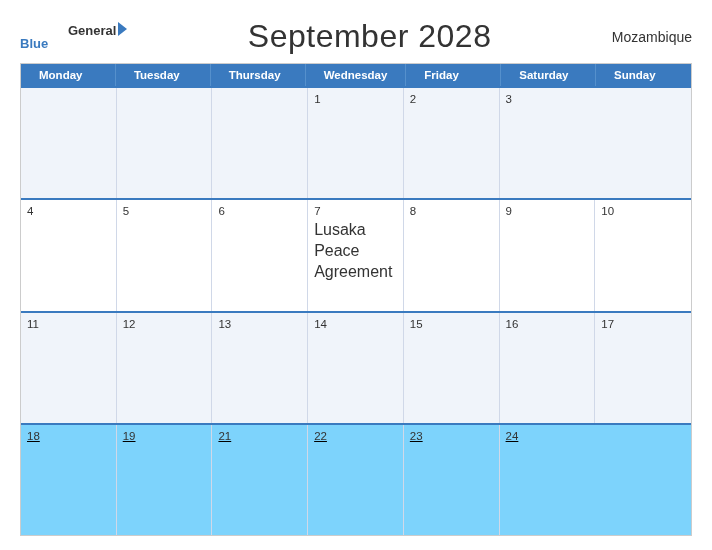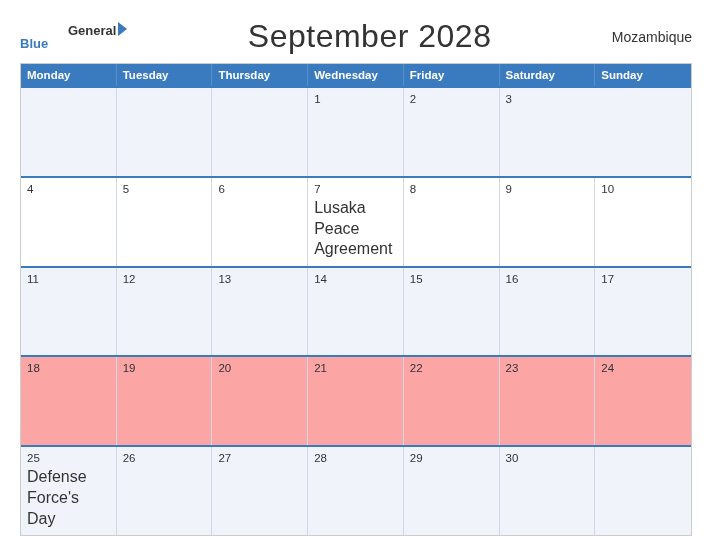--- a/index.html
+++ b/index.html
@@ -55,21 +55,21 @@
     }
     .cal-header-row {
       display: grid;
       grid-template-columns: repeat(7, 1fr);
       background: #3a7abf;
     }
     .cal-header-cell {
       color: #fff;
       font-size: 11.5px;
       font-weight: bold;
-      padding: 5px 6px;
+      padding: 5px 18px;
       border-right: 1px solid #5590cc;
       text-align: left;
     }
     .cal-header-cell:last-child {
       border-right: none;
     }
     .cal-body {
       display: flex;
       flex-direction: column;
       flex: 1;
@@ -224,62 +224,37 @@
           <span class="day-num">15</span>
         </div>
         <div class="cal-cell">
           <span class="day-num">16</span>
         </div>
         <div class="cal-cell">
           <span class="day-num">17</span>
         </div>
       </div>
 
-      <div class="cal-week" style="background:#fca5a5;">
+      <div class="cal-week" style="background:#7dd3fc;text-decoration:underline;">
         <div class="cal-cell">
           <span class="day-num">18</span>
         </div>
         <div class="cal-cell">
           <span class="day-num">19</span>
         </div>
         <div class="cal-cell">
-          <span class="day-num">20</span>
-        </div>
-        <div class="cal-cell">
           <span class="day-num">21</span>
         </div>
         <div class="cal-cell">
           <span class="day-num">22</span>
         </div>
         <div class="cal-cell">
           <span class="day-num">23</span>
         </div>
         <div class="cal-cell">
           <span class="day-num">24</span>
         </div>
       </div>
 
-      <div class="cal-week" style="background:#f0f4fa;">
-        <div class="cal-cell">
-          <span class="day-num">25</span>
-          <span class="event-text">Defense Force's Day</span>
-        </div>
-        <div class="cal-cell">
-          <span class="day-num">26</span>
-        </div>
-        <div class="cal-cell">
-          <span class="day-num">27</span>
-        </div>
-        <div class="cal-cell">
-          <span class="day-num">28</span>
-        </div>
-        <div class="cal-cell">
-          <span class="day-num">29</span>
-        </div>
-        <div class="cal-cell">
-          <span class="day-num">30</span>
-        </div>
-        <div class="cal-cell empty"></div>
-      </div>
 
     </div>
   </div>
 </div>
 
 </body></html>

